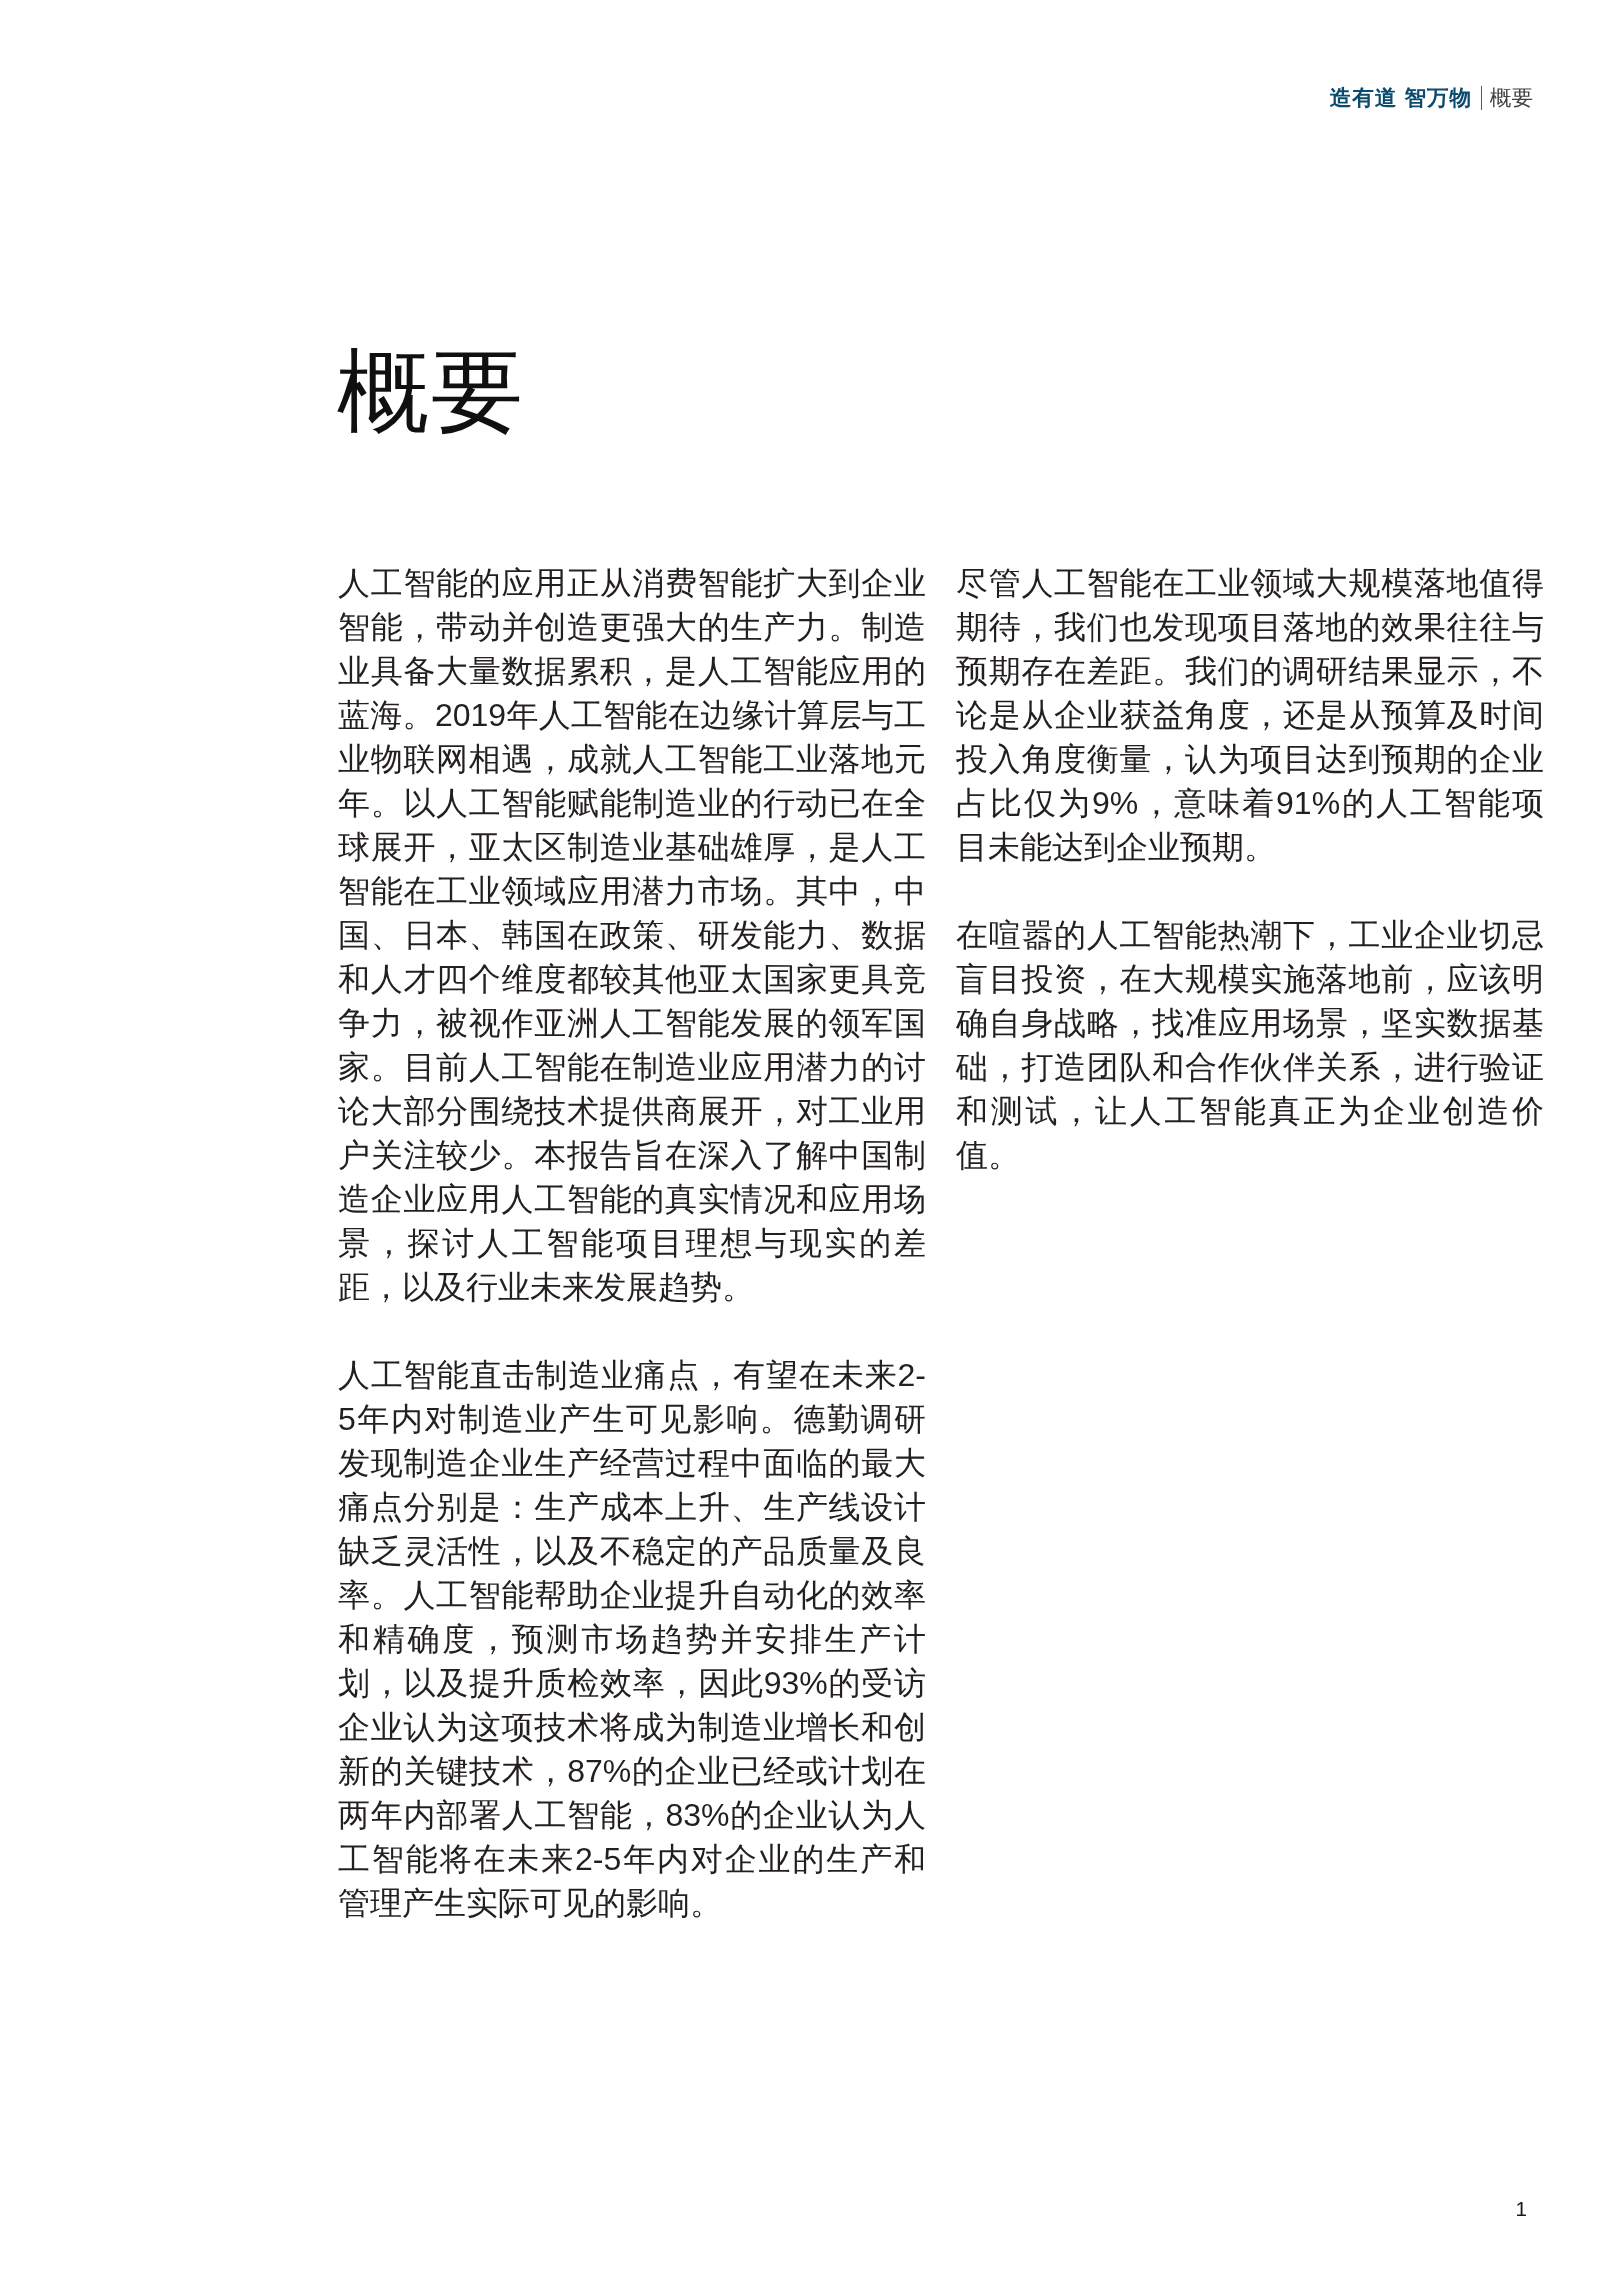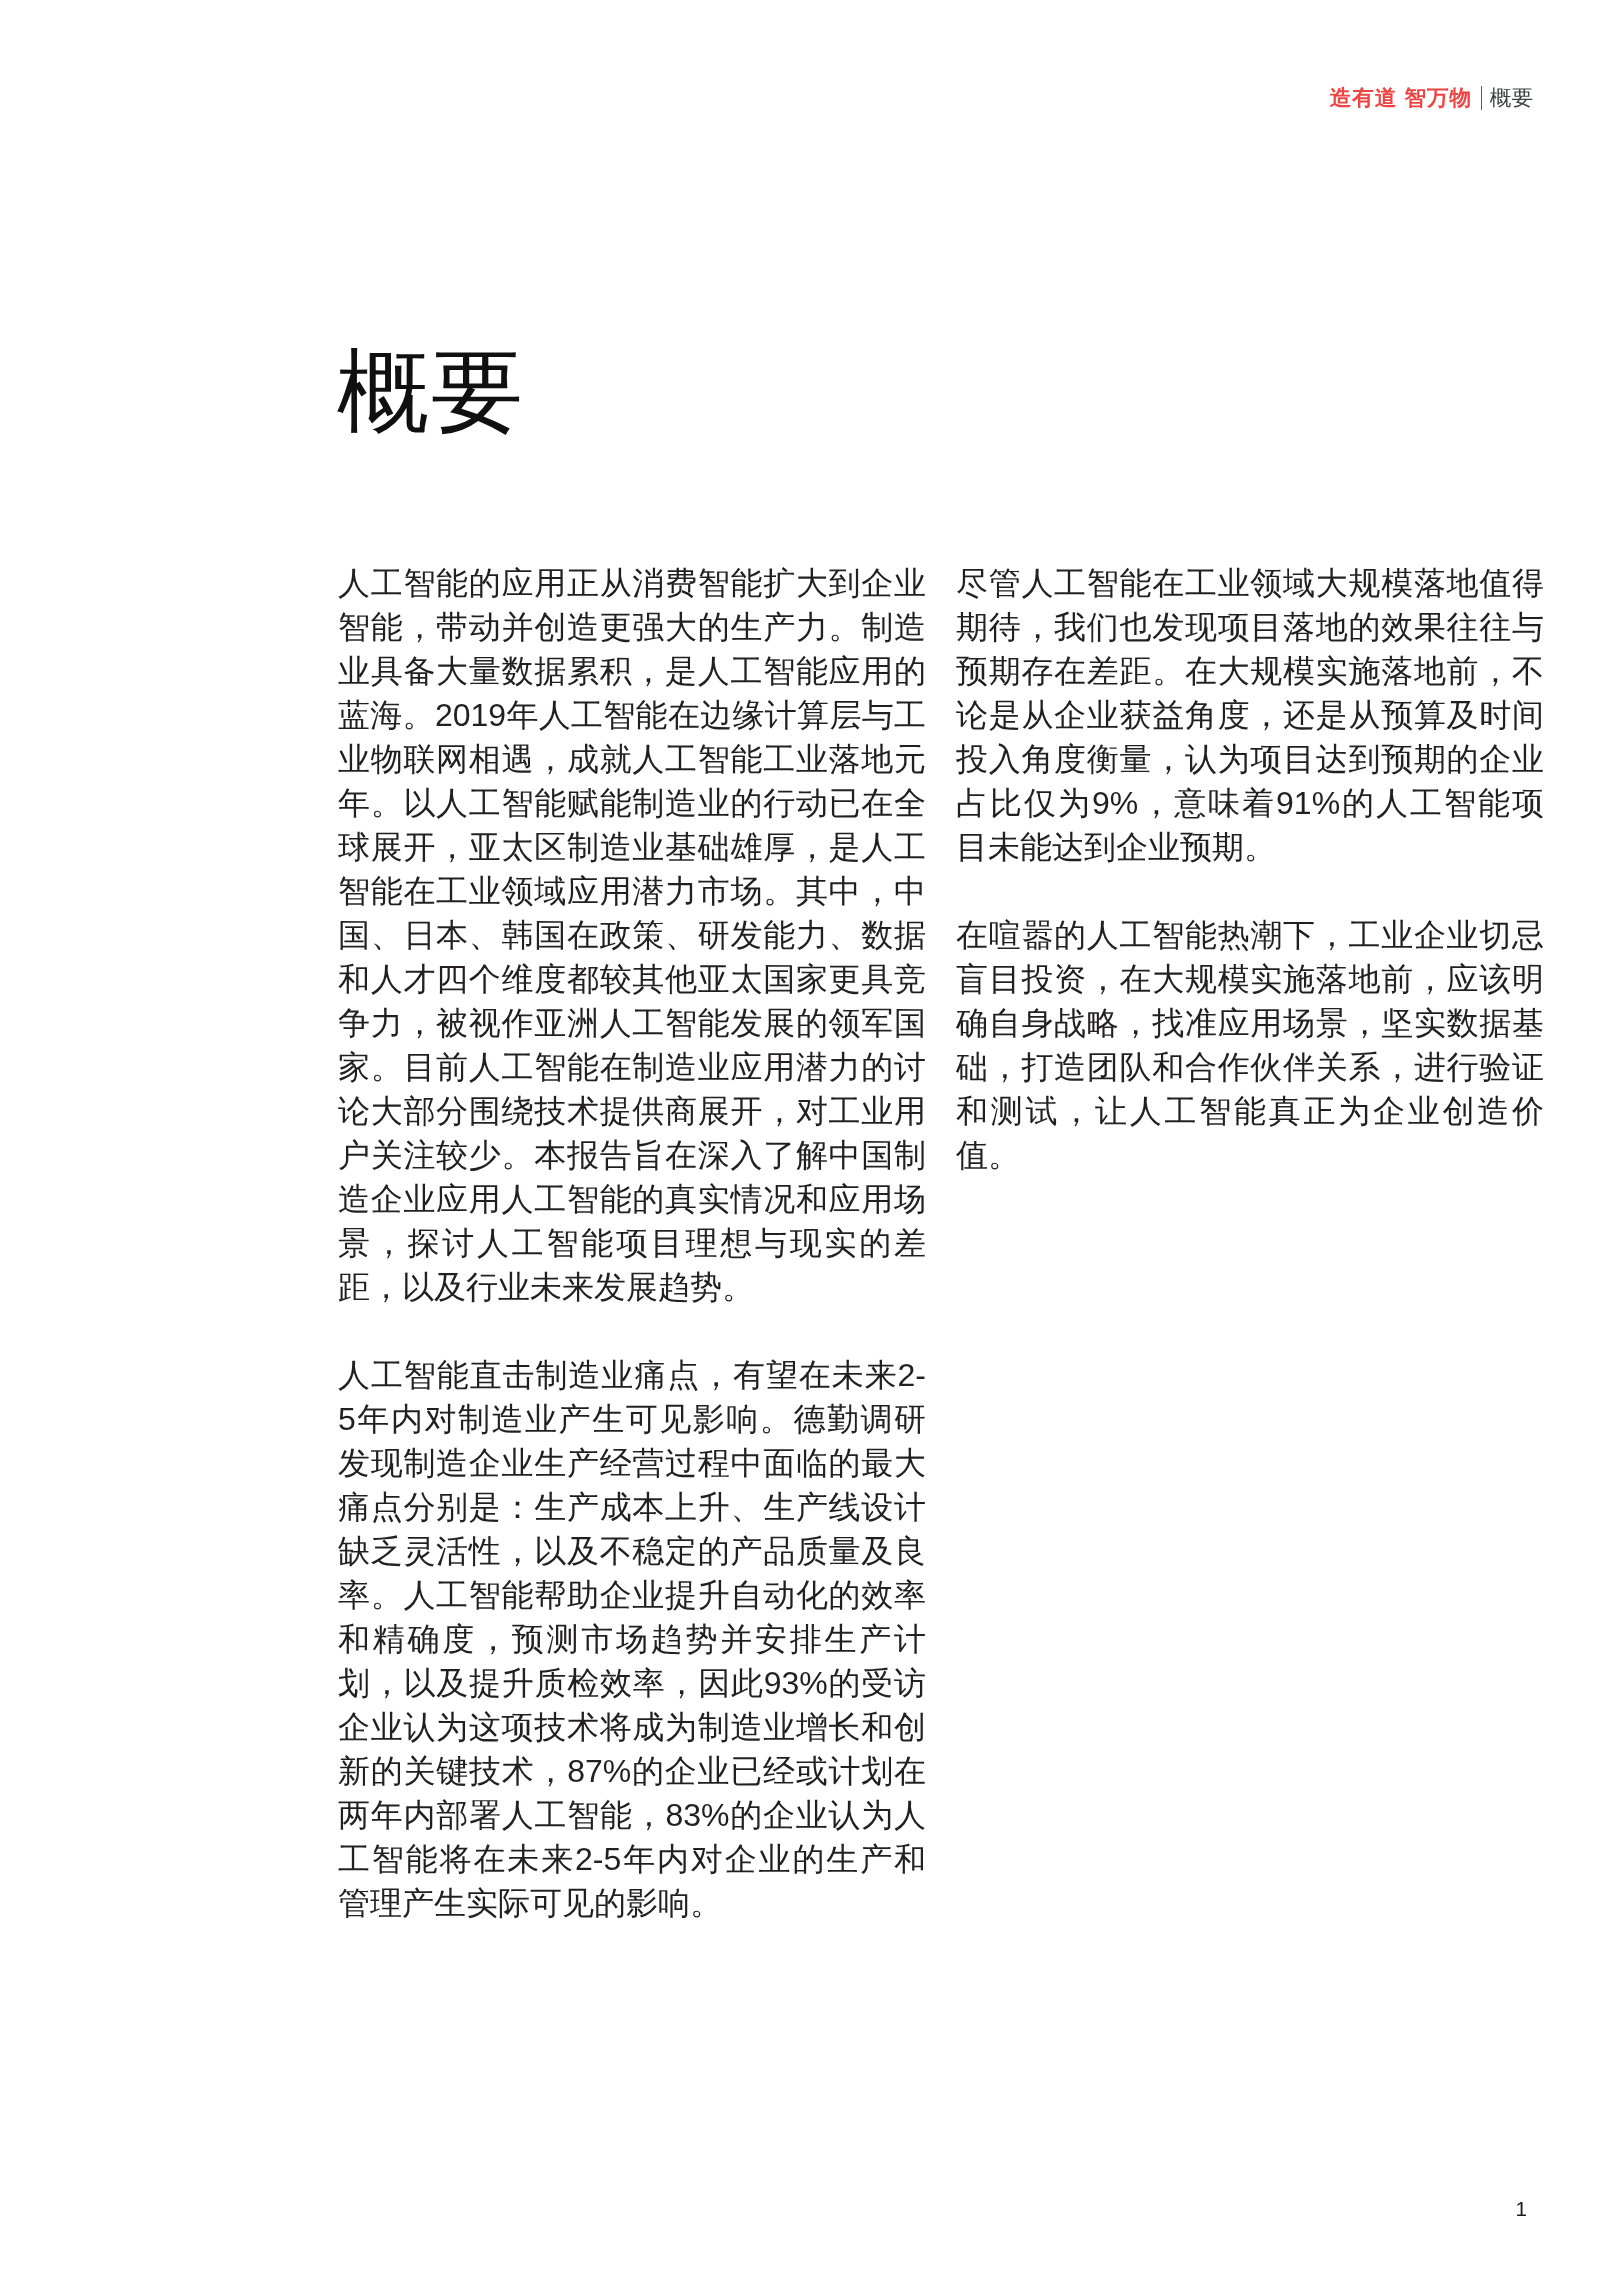--- a/index.html
+++ b/index.html
@@ -18,21 +18,21 @@
     top: 86px;
     right: 88px;
     display: flex;
     align-items: center;
     font-size: 21.6px;
     line-height: 1;
     white-space: nowrap;
   }
   .header .brand {
     font-weight: 700;
-    color: #ef4444;
+    color: #0c4a6e;
     letter-spacing: 1px;
   }
   .header .divider {
     display: inline-block;
     width: 1px;
     height: 23.5px;
     background: #58595b;
     margin: 0 7.8px 0 8.8px;
   }
   .header .section {
@@ -94,21 +94,21 @@
   </div>
 
   <h1 class="title">概要</h1>
 
   <div class="columns">
     <div class="col">
       <p>人工智能的应用正从消费智能扩大到企业智能，带动并创造更强大的生产力。制造业具备大量数据累积，是人工智能应用的蓝海。2019年人工智能在边缘计算层与工业物联网相遇，成就人工智能工业落地元年。以人工智能赋能制造业的行动已在全球展开，亚太区制造业基础雄厚，是人工智能在工业领域应用潜力市场。其中，中国、日本、韩国在政策、研发能力、数据和人才四个维度都较其他亚太国家更具竞争力，被视作亚洲人工智能发展的领军国家。目前人工智能在制造业应用潜力的讨论大部分围绕技术提供商展开，对工业用户关注较少。本报告旨在深入了解中国制造企业应用人工智能的真实情况和应用场景，探讨人工智能项目理想与现实的差距，以及行业未来发展趋势。</p>
       <p>人工智能直击制造业痛点，有望在未来2-5年内对制造业产生可见影响。德勤调研发现制造企业生产经营过程中面临的最大痛点分别是：生产成本上升、生产线设计缺乏灵活性，以及不稳定的产品质量及良率。人工智能帮助企业提升自动化的效率和精确度，预测市场趋势并安排生产计划，以及提升质检效率，因此93%的受访企业认为这项技术将成为制造业增长和创新的关键技术，87%的企业已经或计划在两年内部署人工智能，83%的企业认为人工智能将在未来2-5年内对企业的生产和管理产生实际可见的影响。</p>
     </div>
     <div class="col">
-      <p>尽管人工智能在工业领域大规模落地值得期待，我们也发现项目落地的效果往往与预期存在差距。在大规模实施落地前，不论是从企业获益角度，还是从预算及时间投入角度衡量，认为项目达到预期的企业占比仅为9%，意味着91%的人工智能项目未能达到企业预期。</p>
+      <p>尽管人工智能在工业领域大规模落地值得期待，我们也发现项目落地的效果往往与预期存在差距。我们的调研结果显示，不论是从企业获益角度，还是从预算及时间投入角度衡量，认为项目达到预期的企业占比仅为9%，意味着91%的人工智能项目未能达到企业预期。</p>
       <p>在喧嚣的人工智能热潮下，工业企业切忌盲目投资，在大规模实施落地前，应该明确自身战略，找准应用场景，坚实数据基础，打造团队和合作伙伴关系，进行验证和测试，让人工智能真正为企业创造价值。</p>
     </div>
   </div>
 
   <div class="page-number">1</div>
 
 </div>
 
 
 </body></html>

